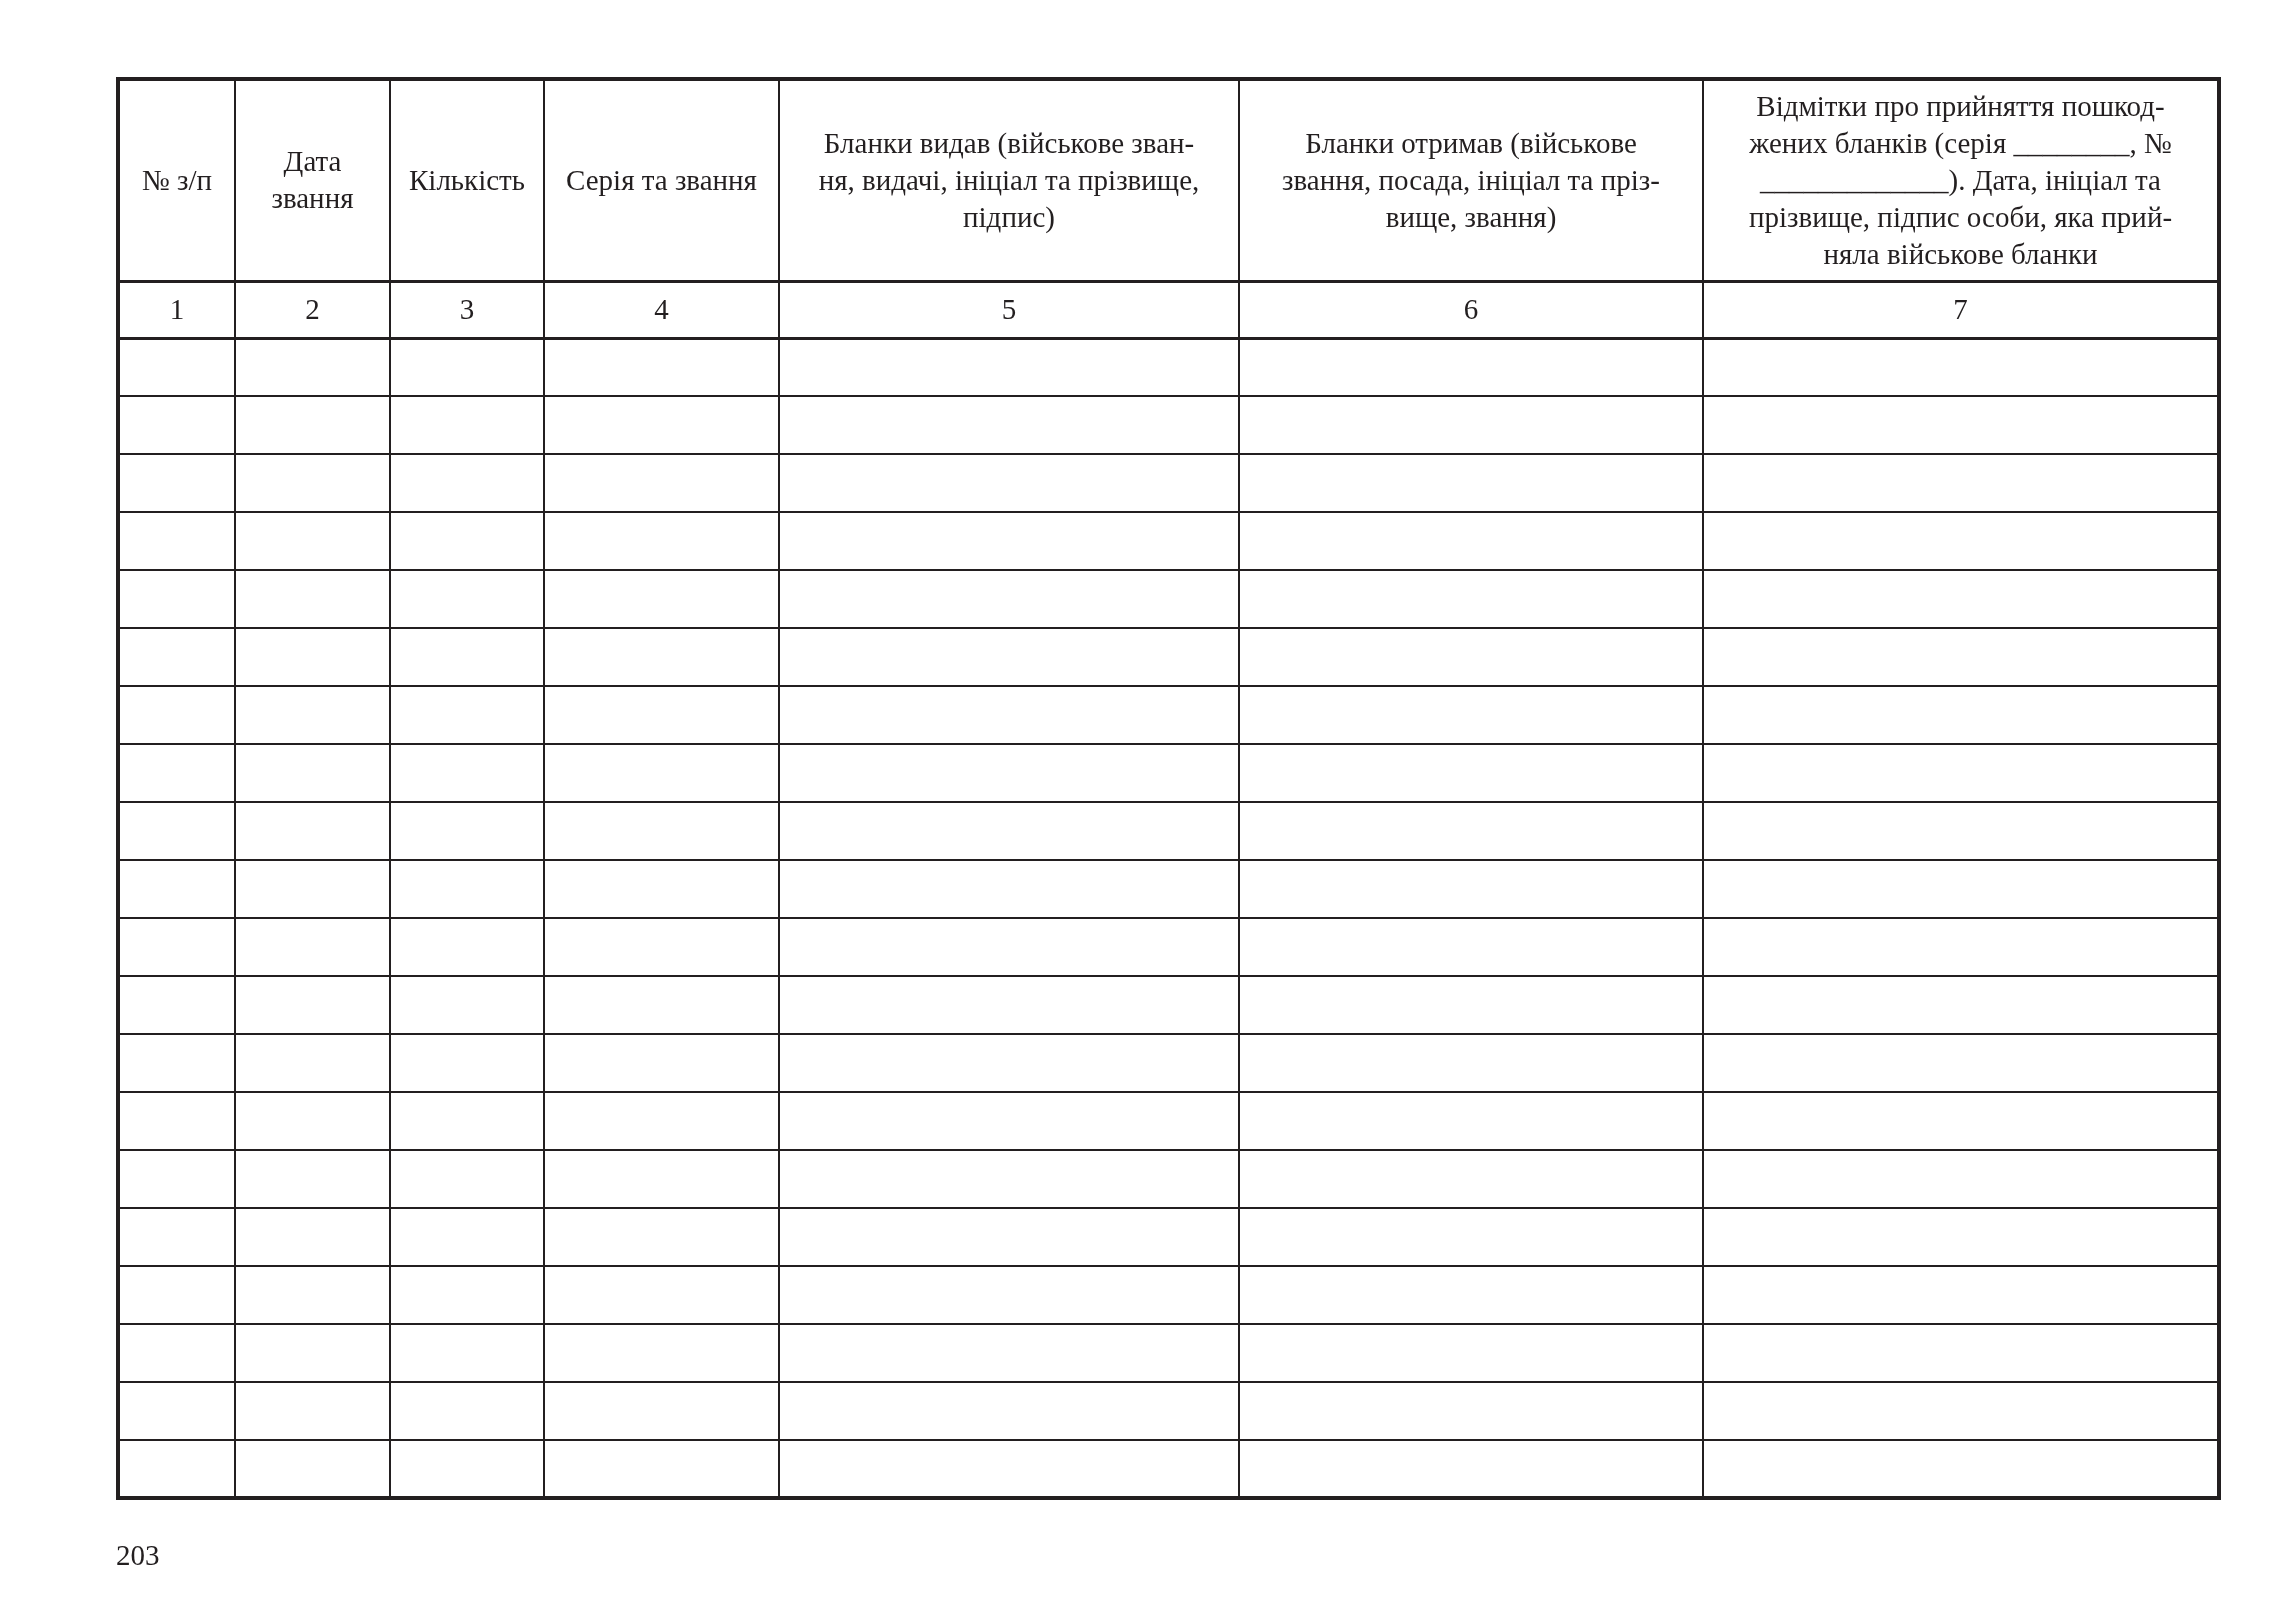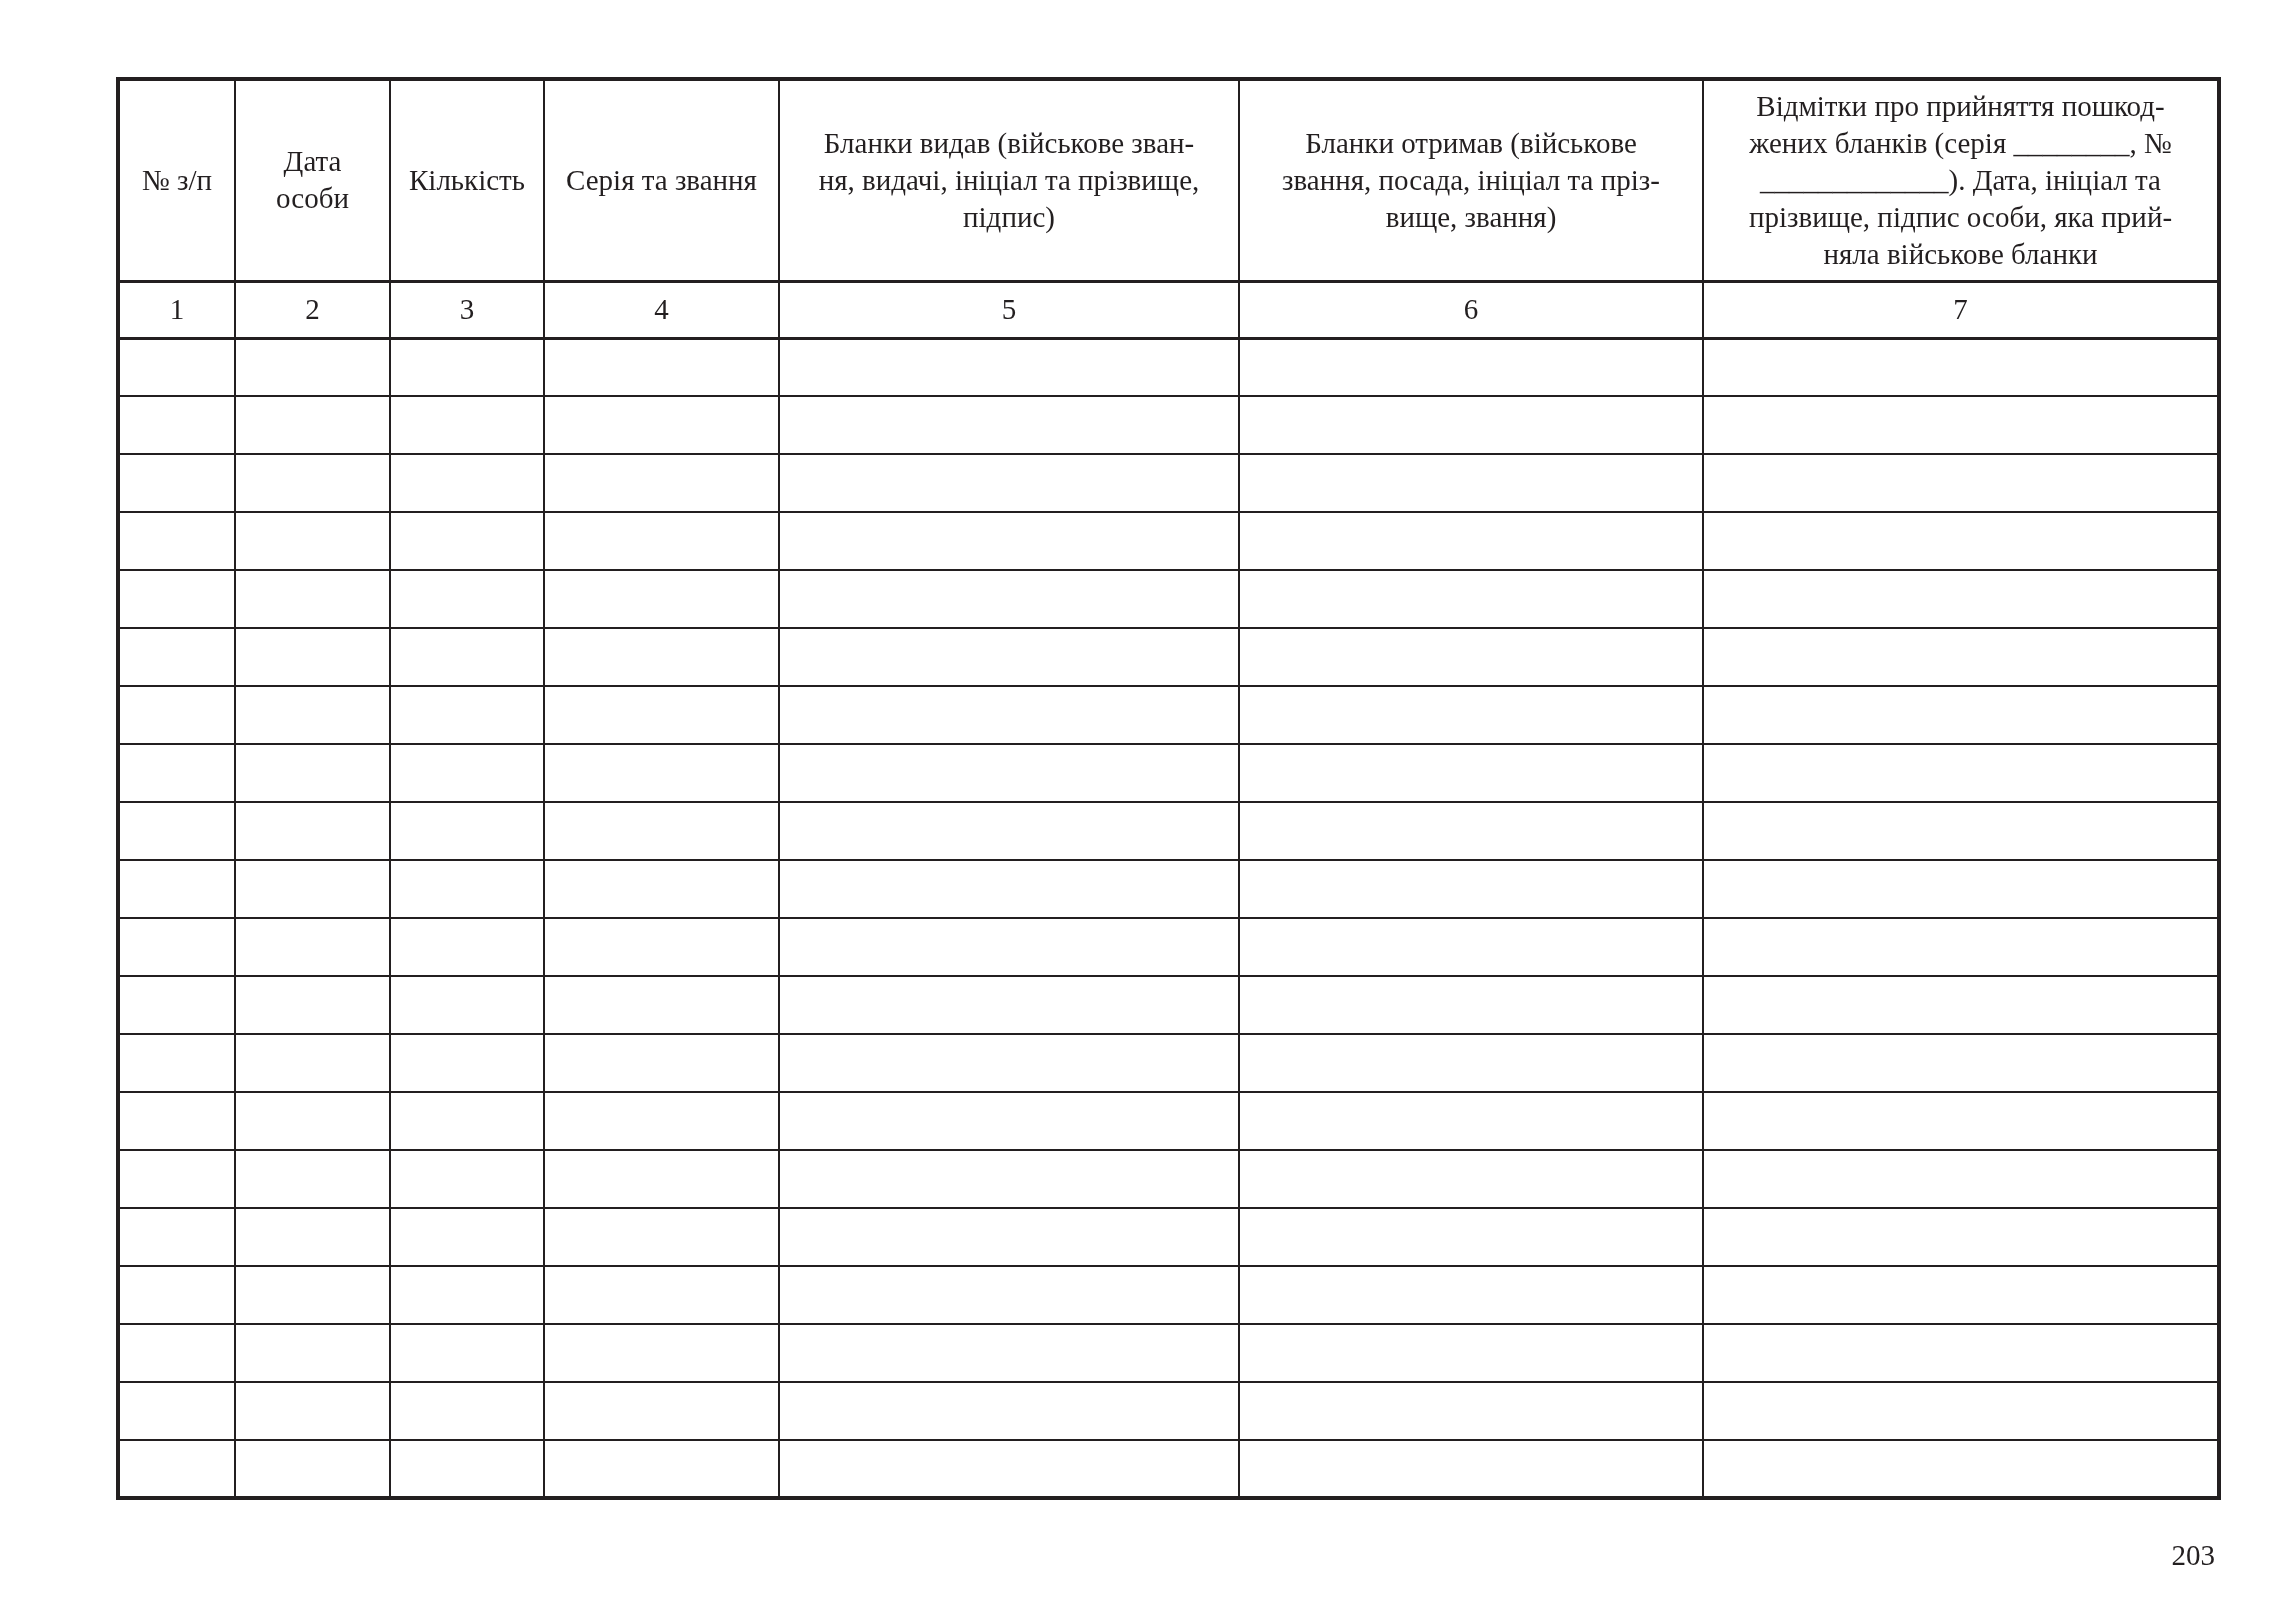--- a/index.html
+++ b/index.html
@@ -58,21 +58,21 @@
     border-bottom-width: 3.9px;
   }
   tbody.grid tr {
     height: 58px;
   }
   .page-number {
     position: absolute;
     left: 116px;
     top: 1539px;
     width: 2099px;
-    text-align: right;
+    text-align: left;
     font-size: 29px;
     color: #231f20;
   }
 </style>
 </head>
 <body>
 
 <div class="page">
 
   <table class="registry">
@@ -85,21 +85,21 @@
       <col style="width:464px">
       <col style="width:516px">
     </colgroup>
     <thead>
       <tr class="header-row">
         <th>
           <div class="hline">№ з/п</div>
         </th>
         <th>
           <div class="hline">Дата</div>
-          <div class="hline">особи</div>
+          <div class="hline">звання</div>
         </th>
         <th>
           <div class="hline">Кількість</div>
         </th>
         <th>
           <div class="hline">Серія та звання</div>
         </th>
         <th>
           <div class="hline">Бланки видав (військове зван-</div>
           <div class="hline">ня, видачі, ініціал та прізвище,</div>

